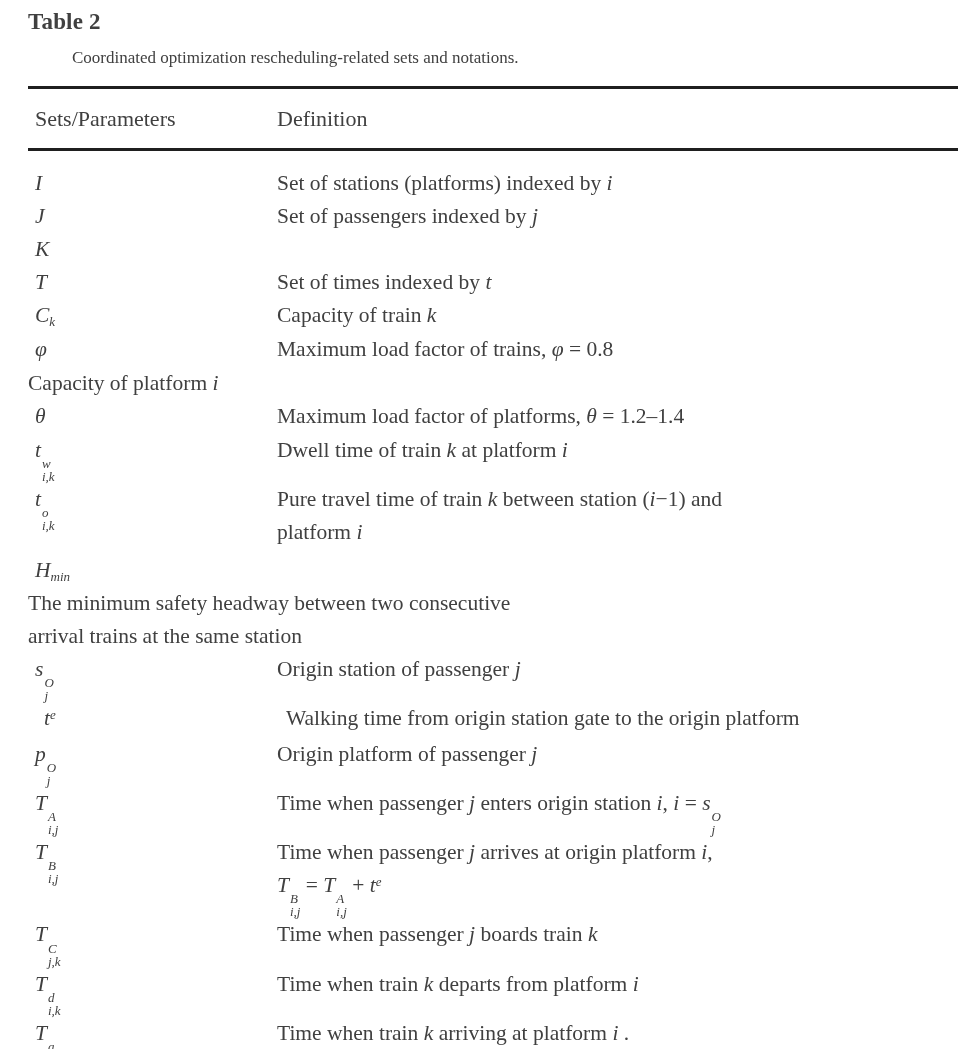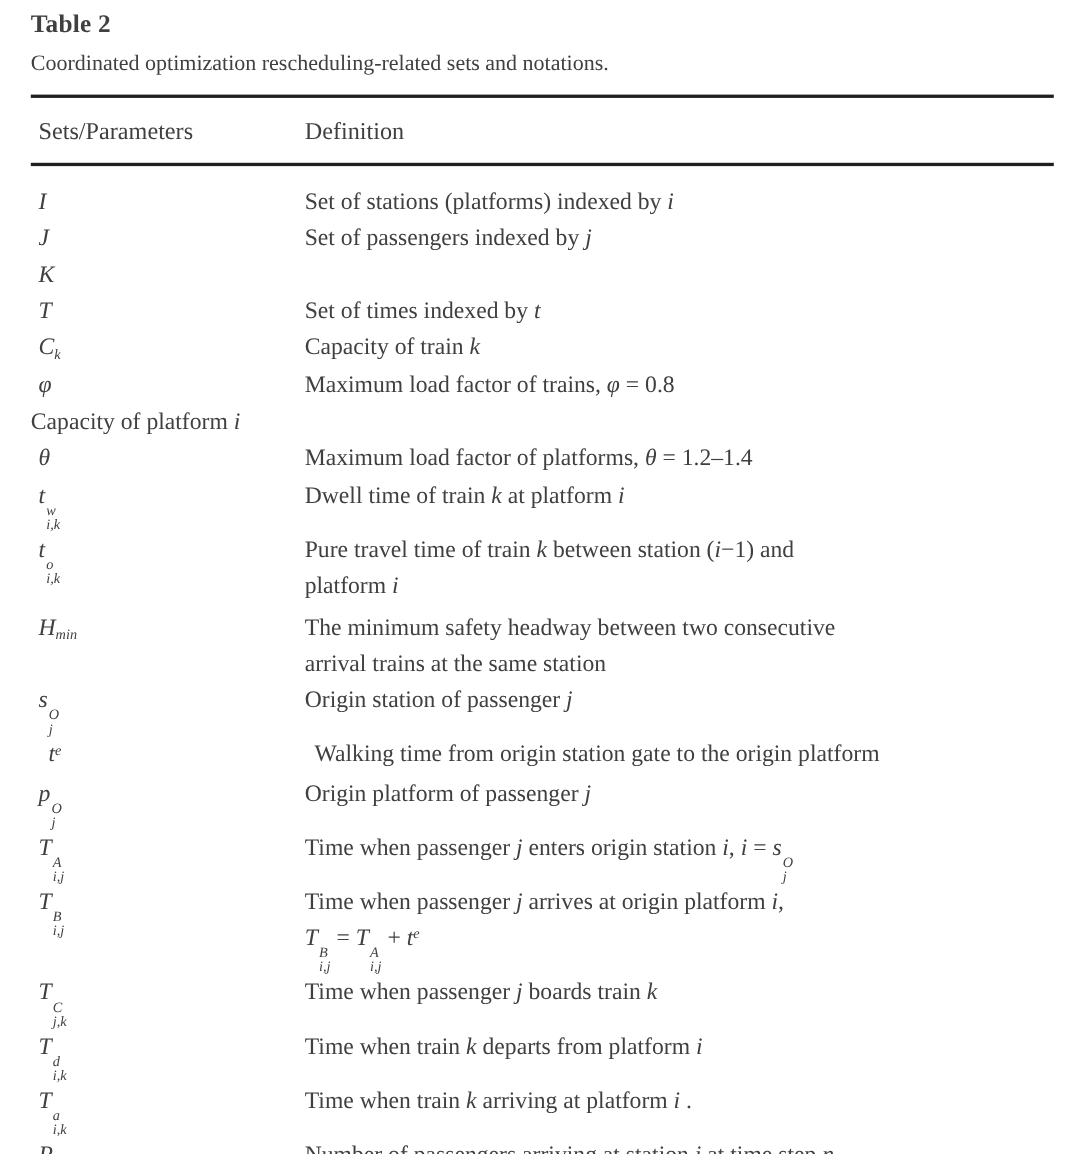--- a/index.html
+++ b/index.html
@@ -7,21 +7,21 @@
     position:relative;
     width:978px;height:1049px;
     box-sizing:border-box;
     background:#ffffff;
     padding:6px 20px 0 28px;
     font-family:"Liberation Serif","DejaVu Serif",serif;
     color:#111111;
     overflow:hidden;
   }
   .tbl-label{font-size:23px;font-weight:bold;line-height:32px;letter-spacing:0.2px;}
-  .tbl-caption{font-size:20px;line-height:34px;margin-top:3px;}
+  .tbl-caption{font-size:17px;line-height:34px;margin-top:3px;margin-left:44px;}
   .rule{background:#1f1f1f;width:930px;}
   .rule-top{height:3px;margin-top:11px;}
   .rule-mid{height:2.5px;}
   .hdr{display:flex;font-size:22px;line-height:24px;padding:18px 0 17px 7px;}
   .hdr-c1{width:242px;flex:none;}
   .hdr-c2{flex:1;}
   .rows{padding-top:16px;}
   .row{display:flex;align-items:flex-start;font-size:21.5px;line-height:33px;min-height:33px;}
   .col-sym{width:242px;flex:none;padding-left:7px;font-style:italic;}
   .col-def{flex:1;max-width:672px;}
@@ -33,21 +33,21 @@
     display:inline-flex;flex-direction:column;align-items:flex-start;
     vertical-align:-0.52em;line-height:13px;margin-left:1px;
   }
   .ss span{font-size:13px;font-style:italic;display:block;}
   
   .rows .row:nth-child(5){min-height:34px;}
   .rows .row:nth-child(6){min-height:34px;}
   .rows .row:nth-child(8){min-height:34px;}
   .rows .row:nth-child(9){min-height:39px;}
   .rows .row:nth-child(10){min-height:71px;}
-  .rows .row:nth-child(11){min-height:66px;}
+  .rows .row:nth-child(11){min-height:66px;flex-direction:column;}
   .rows .row:nth-child(12){min-height:42px;}
   .rows .row:nth-child(13){min-height:36px;justify-content:flex-end;}
   .rows .row:nth-child(14){min-height:47px;}
   .rows .row:nth-child(15){min-height:43px;}
   .rows .row:nth-child(16){min-height:77px;}
   .rows .row:nth-child(17){min-height:44px;}
   .rows .row:nth-child(18){min-height:42px;}
   .rows .row:nth-child(19){min-height:41px;}
   .rows .row:nth-child(20){min-height:40px;}
 </style>

